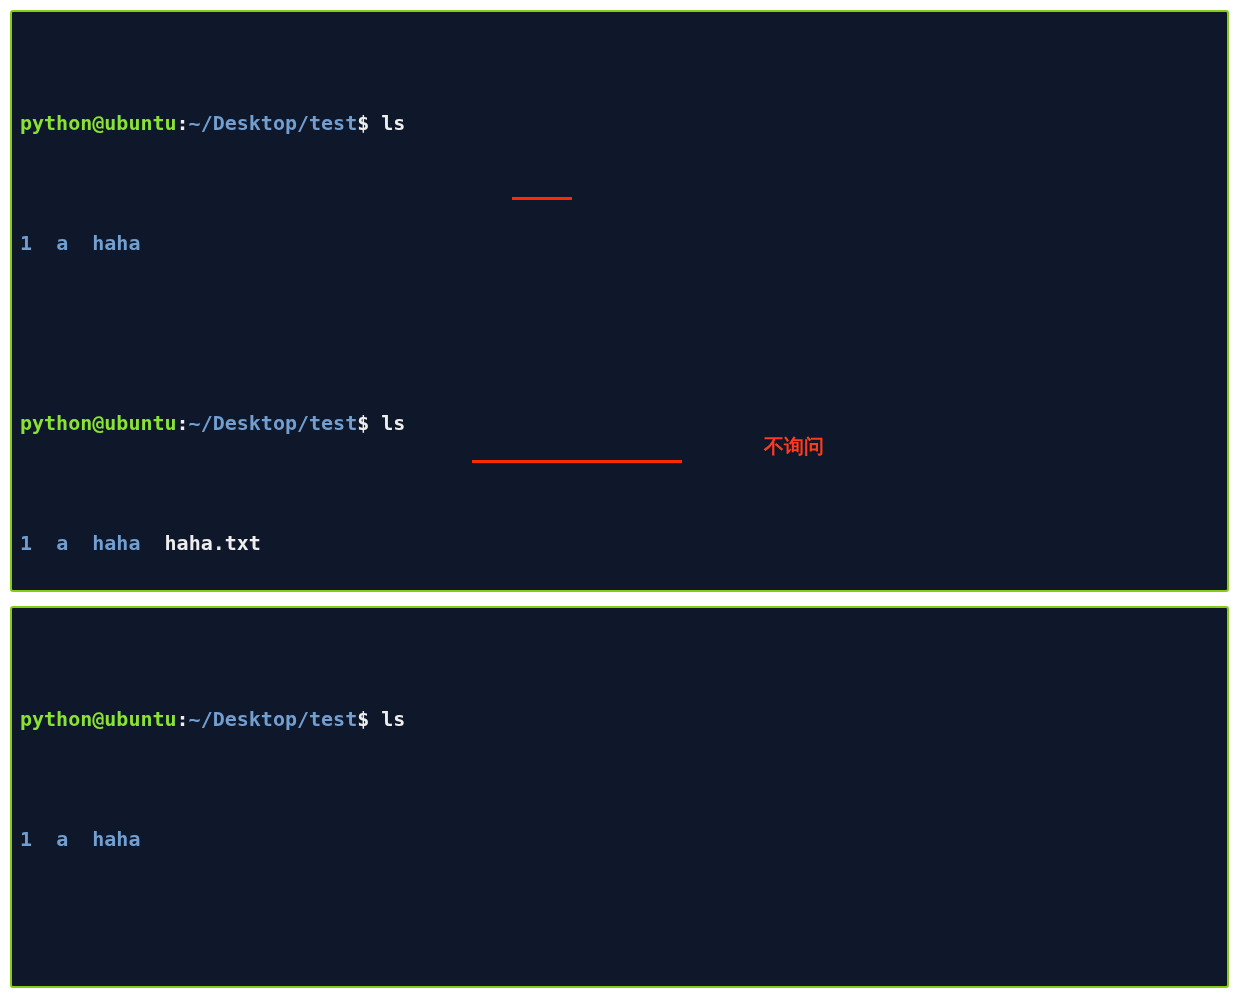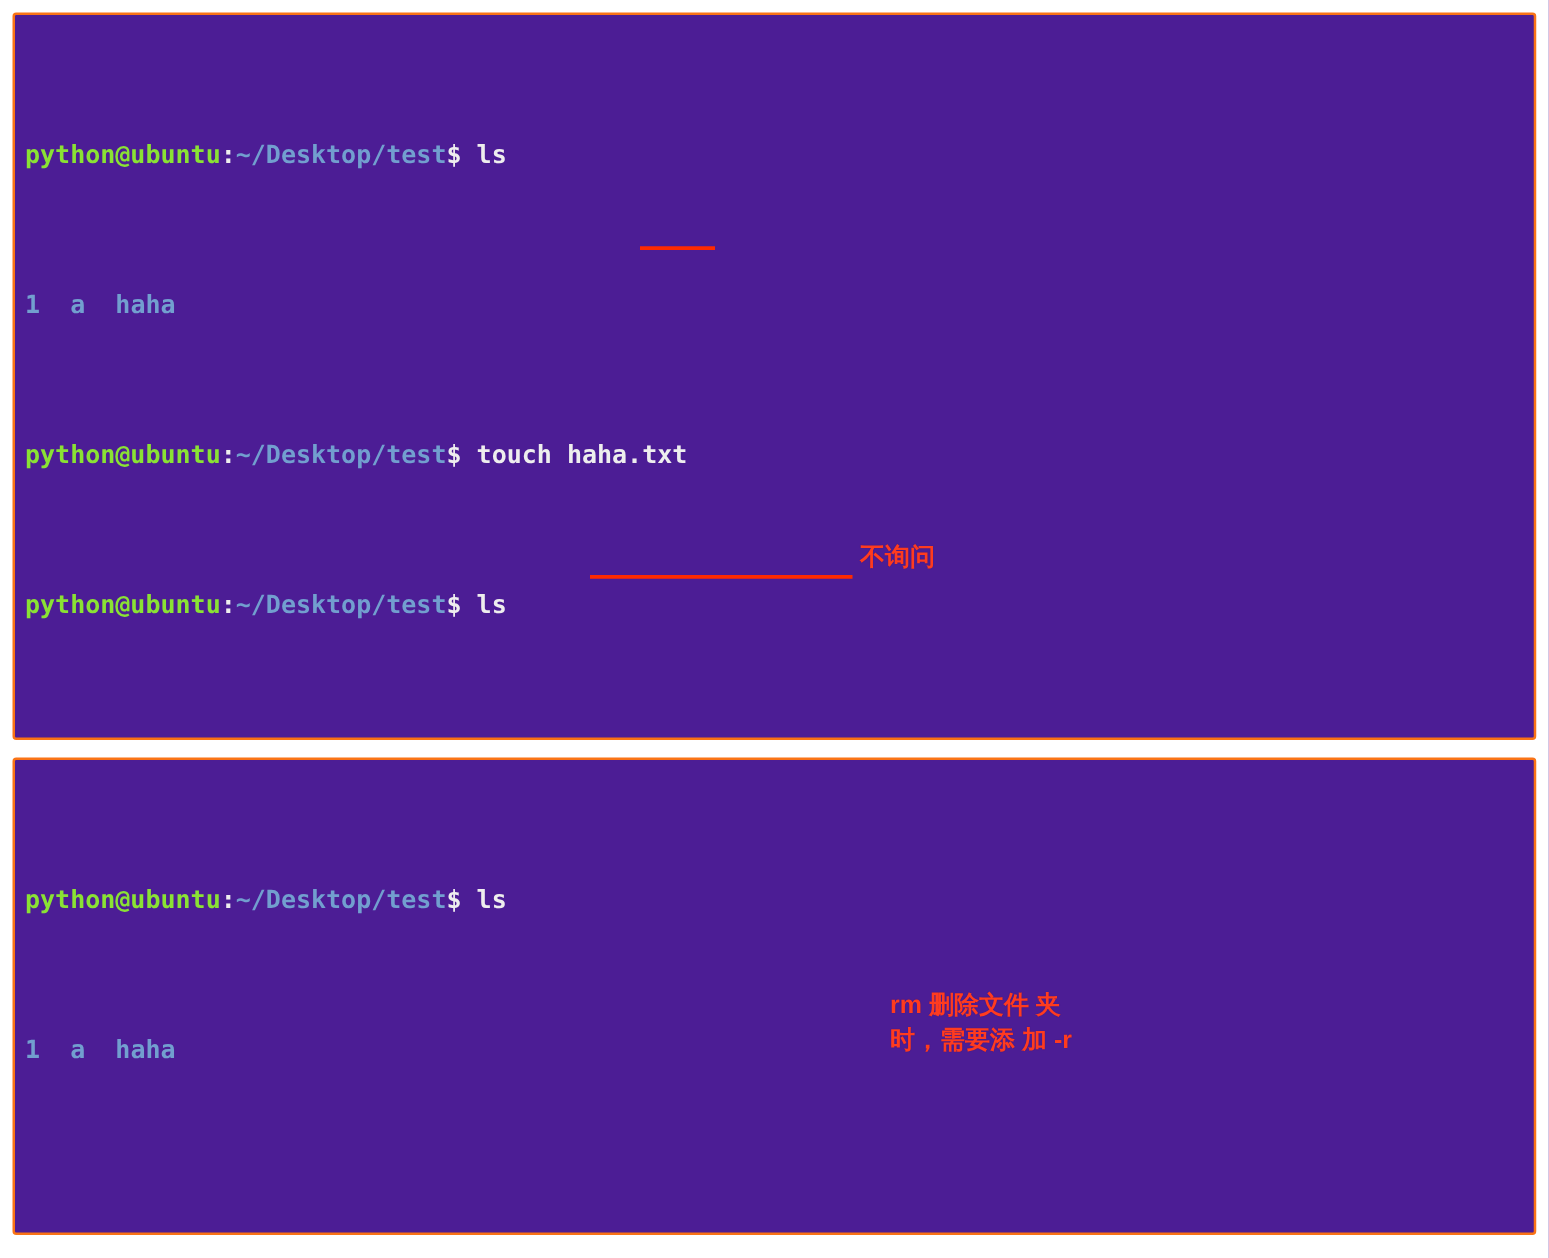--- a/index.html
+++ b/index.html
@@ -4,22 +4,22 @@
 <style>
   body {
     margin: 0;
     padding: 10px;
     background: #ffffff;
     font-family: "DejaVu Sans Mono", "Ubuntu Mono", Consolas, monospace;
     font-size: 20px;
     line-height: 1.5;
   }
   .terminal {
-    background: #4c1d95;
-    border: 2px solid #f97316;
+    background: #0f172a;
+    border: 2px solid #84cc16;
     border-radius: 3px;
     padding: 6px 8px 12px 8px;
     margin-bottom: 14px;
     color: #eeeeee;
     position: relative;
     white-space: pre;
     overflow: hidden;
     font-weight: bold;
   }
   .line { display: block; min-height: 1.5em; }
@@ -53,21 +53,20 @@
 
 <div class="terminal" style="height:560px;">
 
 
 <span class="line"><span class="user">python</span><span class="at">@</span><span class="host">ubuntu</span><span class="colon">:</span><span class="path">~/Desktop/test</span><span class="dollar">$</span> <span class="cmd">ls</span></span>
 
 
 <span class="line"><span class="dir">1</span>  <span class="dir">a</span>  <span class="dir">haha</span></span>
 
 
-<span class="line"><span class="user">python</span><span class="at">@</span><span class="host">ubuntu</span><span class="colon">:</span><span class="path">~/Desktop/test</span><span class="dollar">$</span> <span class="cmd">touch haha.txt</span></span>
 
 
 <span class="line"><span class="user">python</span><span class="at">@</span><span class="host">ubuntu</span><span class="colon">:</span><span class="path">~/Desktop/test</span><span class="dollar">$</span> <span class="cmd">ls</span></span>
 
 
 <span class="line"><span class="dir">1</span>  <span class="dir">a</span>  <span class="dir">haha</span>  <span class="file">haha.txt</span></span>
 
 
 
 
@@ -101,21 +100,21 @@
 
 
 
 
 
 
 
 <div class="underline" style="left:500px; top:185px; width:60px;"></div>
 
 <div class="underline" style="left:460px; top:448px; width:210px;"></div>
-<div class="annotation" style="left:676px; top:420px;">不询问</div>
+<div class="annotation" style="left:752px; top:420px;">不询问</div>
 
 </div>
 
 <div class="terminal" style="height:360px;">
 
 
 <span class="line"><span class="user">python</span><span class="at">@</span><span class="host">ubuntu</span><span class="colon">:</span><span class="path">~/Desktop/test</span><span class="dollar">$</span> <span class="cmd">ls</span></span>
 
 
 <span class="line"><span class="dir">1</span>  <span class="dir">a</span>  <span class="dir">haha</span></span>
@@ -134,17 +133,14 @@
 
 
 
 
 
 
 
 
 
 
-<div class="annotation" style="left:700px; top:182px; width:160px;">rm 删除文件
-夹时，需要添
-加 -r</div>
 
 </div>
 
 </body></html>

